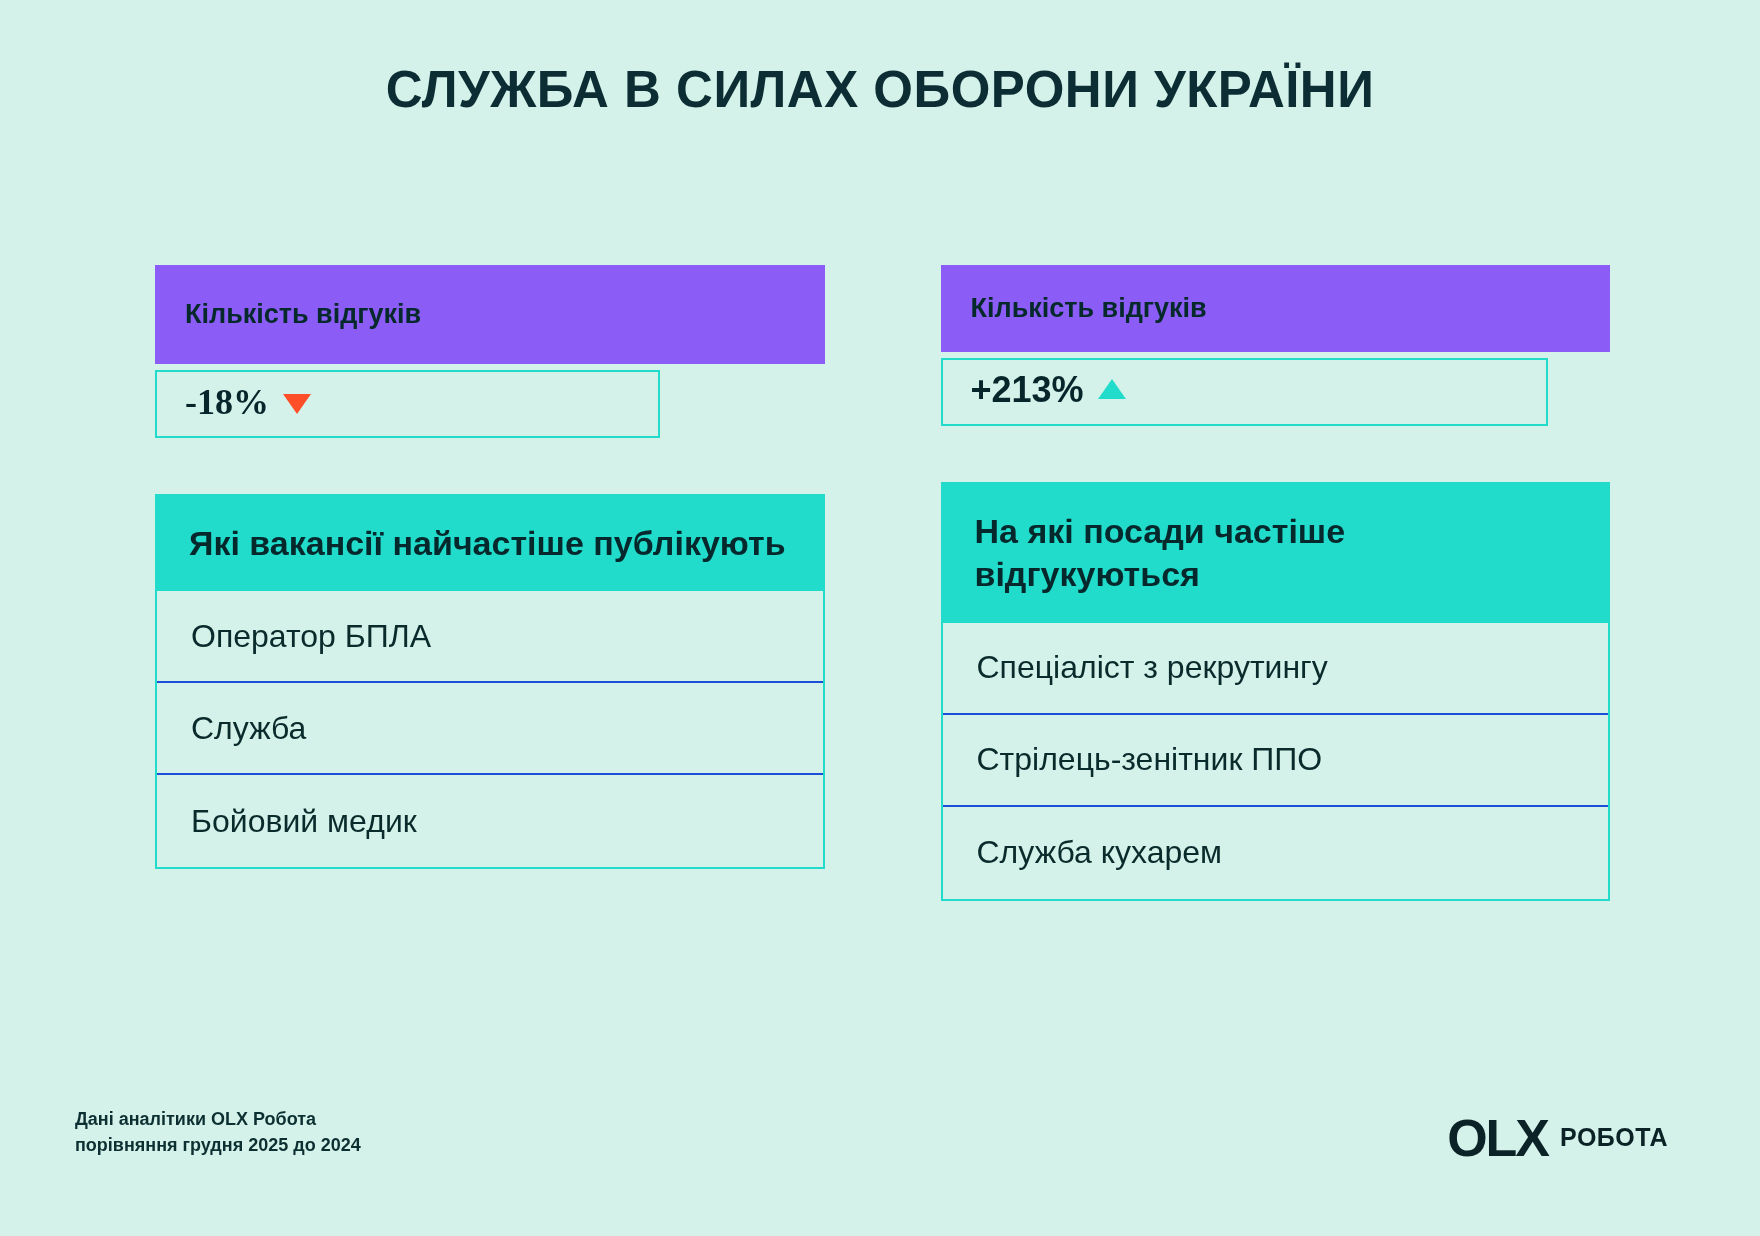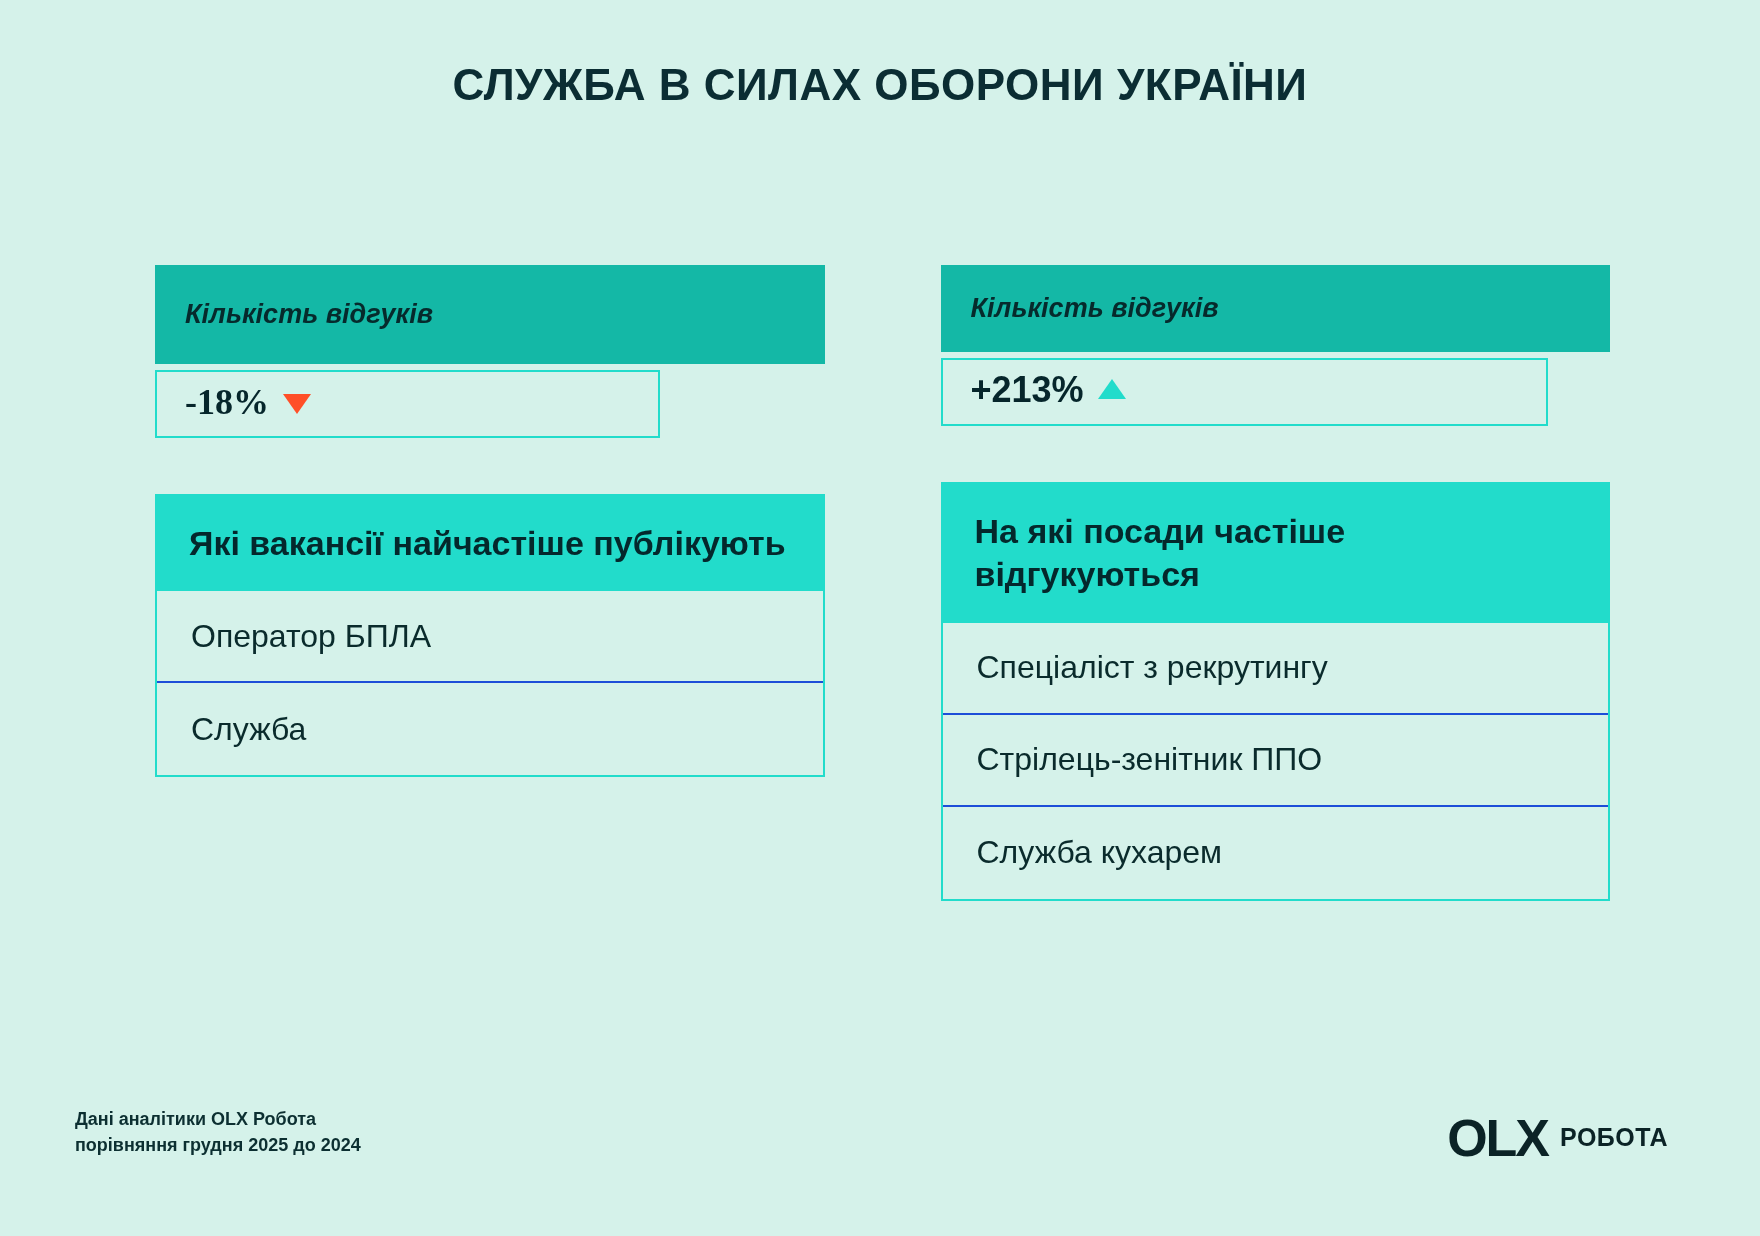--- a/index.html
+++ b/index.html
@@ -15,48 +15,47 @@
     overflow: hidden;
     position: relative;
   }
 
   .title {
     position: absolute;
     top: 60px;
     left: 0;
     width: 100%;
     text-align: center;
-    font-size: 44px;
+    font-size: 51px;
     font-weight: bold;
     letter-spacing: 0.5px;
     color: #0b2d33;
     white-space: nowrap;
   }
 
   .columns {
     position: absolute;
     top: 265px;
     left: 155px;
     width: 1455px;
     display: flex;
     gap: 116px;
   }
   .col {
     width: 670px;
   }
 
   
   .stat-head {
-    background: #14b8a6;
+    background: #8b5cf6;
     padding: 32px 30px;
     min-height: 70px;
     box-sizing: border-box;
     display: flex;
     align-items: center;
-    font-style: italic;
   }
   .stat-head .label {
     font-size: 27px;
     font-weight: bold;
     line-height: 1.28;
     color: #062a2c;
   }
   .stat-head.two-line {
     padding-top: 26px;
     padding-bottom: 26px;
@@ -187,20 +186,21 @@
       </div>
     </div>
 
     <div class="list-block">
       <div class="list-head">
         <div class="list-title">Які вакансії найчастіше публікують</div>
       </div>
       <div class="list-rows">
         <div class="list-row">Оператор БПЛА</div>
         <div class="list-row">Служба</div>
+        <div class="list-row">Бойовий медик</div>
       </div>
     </div>
 
   </div>
 
   <div class="col">
 
     <div class="stat-block">
       <div class="stat-head two-line">
         <span class="label" style="max-width: 260px; display:block;">Кількість відгуків</span>

